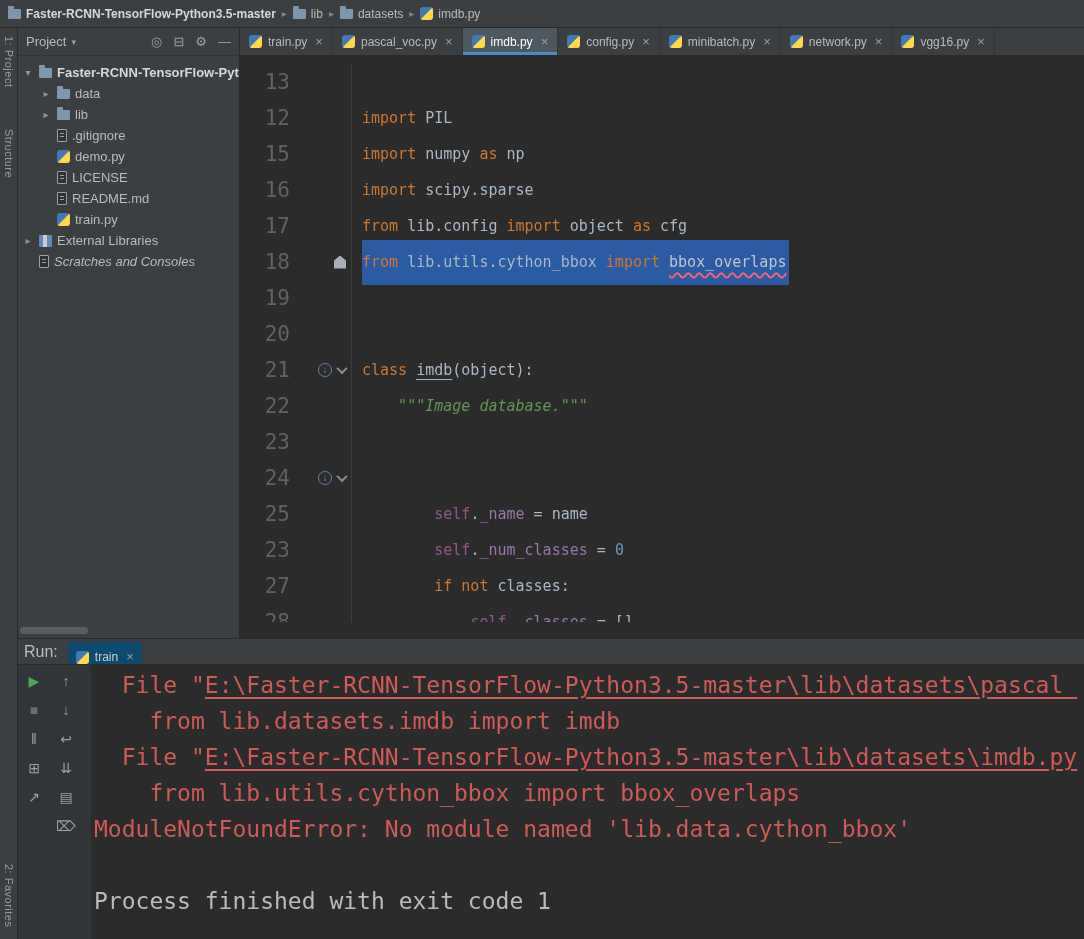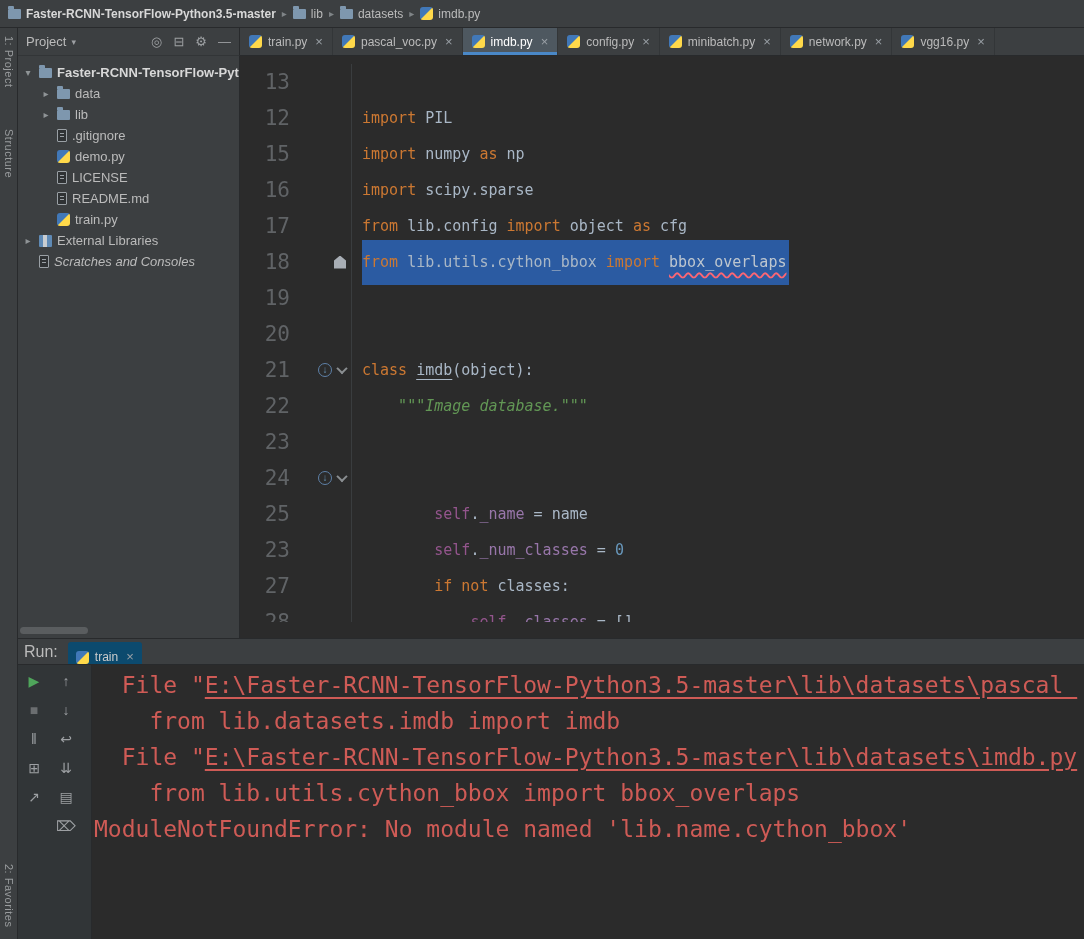--- a/index.html
+++ b/index.html
@@ -398,17 +398,18 @@
           <div class="rt-btn">⇊</div>
           <div class="rt-btn">▤</div>
           <div class="rt-btn">⌦</div>
         </div>
     </div>
     <div id="console">
         <pre class="console-line"><span class="seg-err">  File "</span><span class="seg-lnk">E:\Faster-RCNN-TensorFlow-Python3.5-master\lib\datasets\pascal_</span></pre>
         <pre class="console-line"><span class="seg-err">    from lib.datasets.imdb import imdb</span></pre>
         <pre class="console-line"><span class="seg-err">  File "</span><span class="seg-lnk">E:\Faster-RCNN-TensorFlow-Python3.5-master\lib\datasets\imdb.py</span></pre>
         <pre class="console-line"><span class="seg-err">    from lib.utils.cython_bbox import bbox_overlaps</span></pre>
-        <pre class="console-line"><span class="seg-err">ModuleNotFoundError: No module named 'lib.name.cython_bbox'</span></pre>
+        <pre class="console-line"><span class="seg-err">ModuleNotFoundError: No module named 'lib.data.cython_bbox'</span></pre>
         <pre class="console-line"></pre>
+        <pre class="console-line"><span class="seg-pl">Process finished with exit code 1</span></pre>
       </div>
   </div>
 </div>
 
 </body></html>

